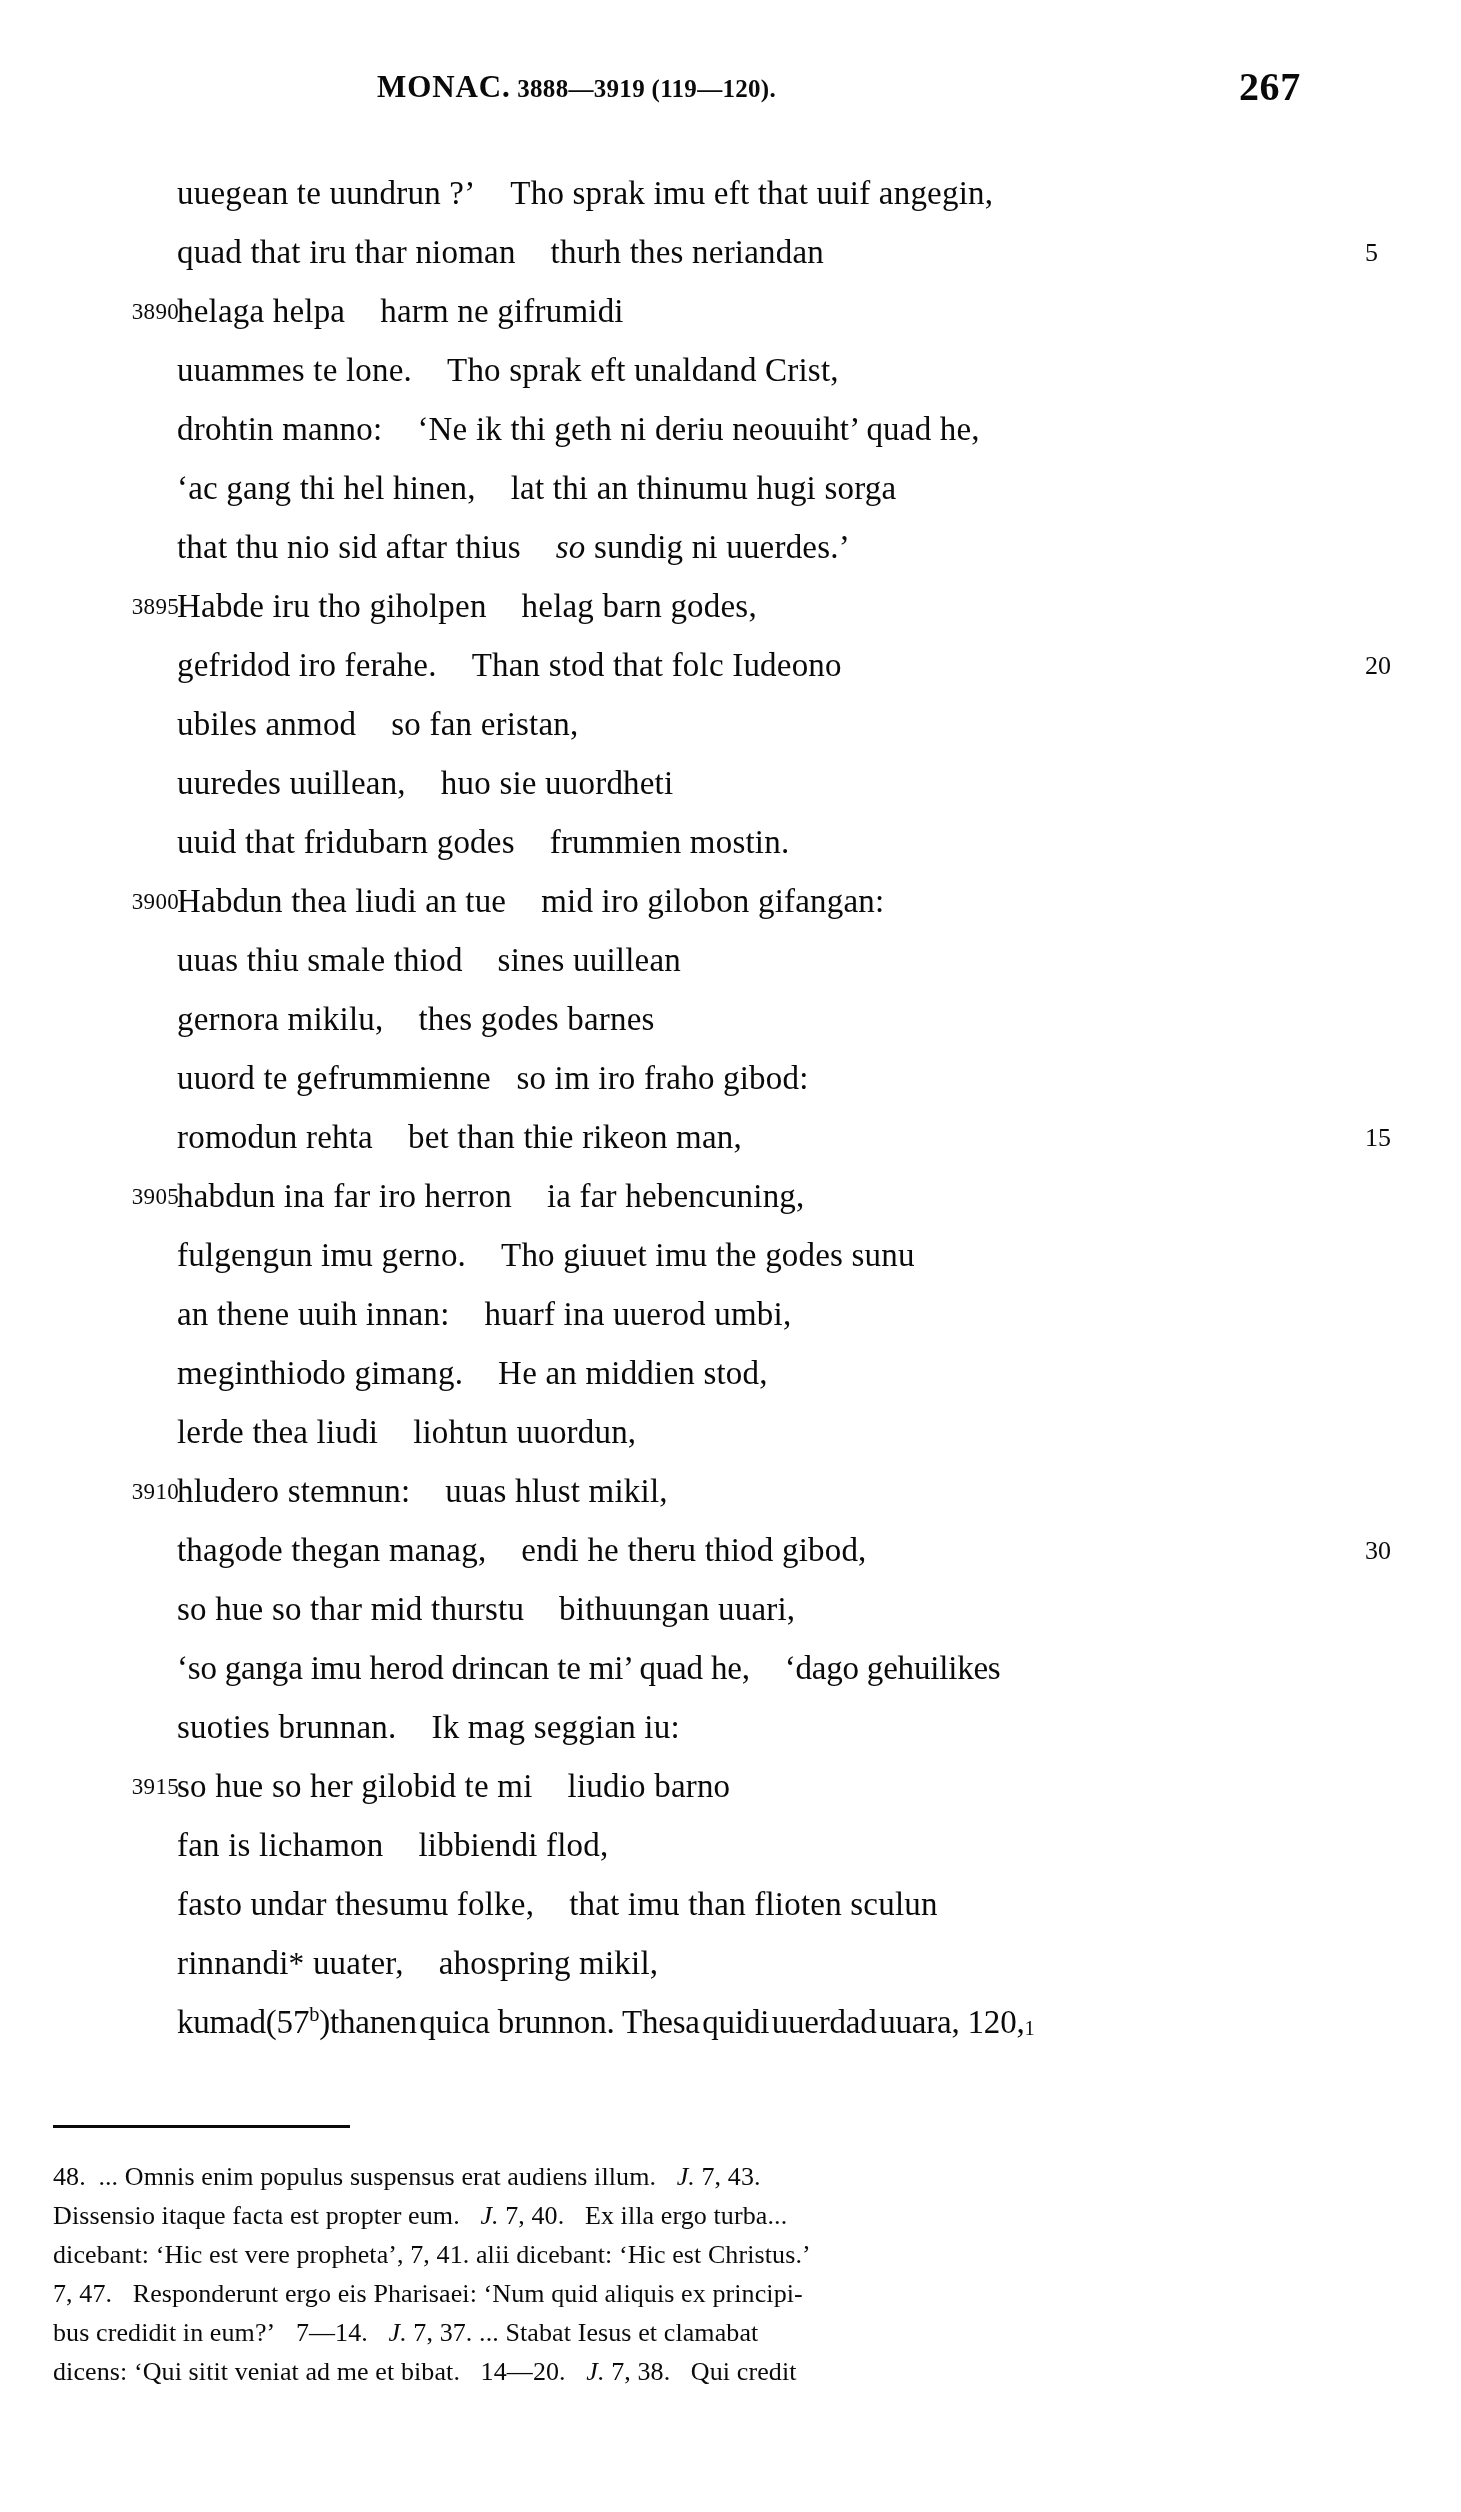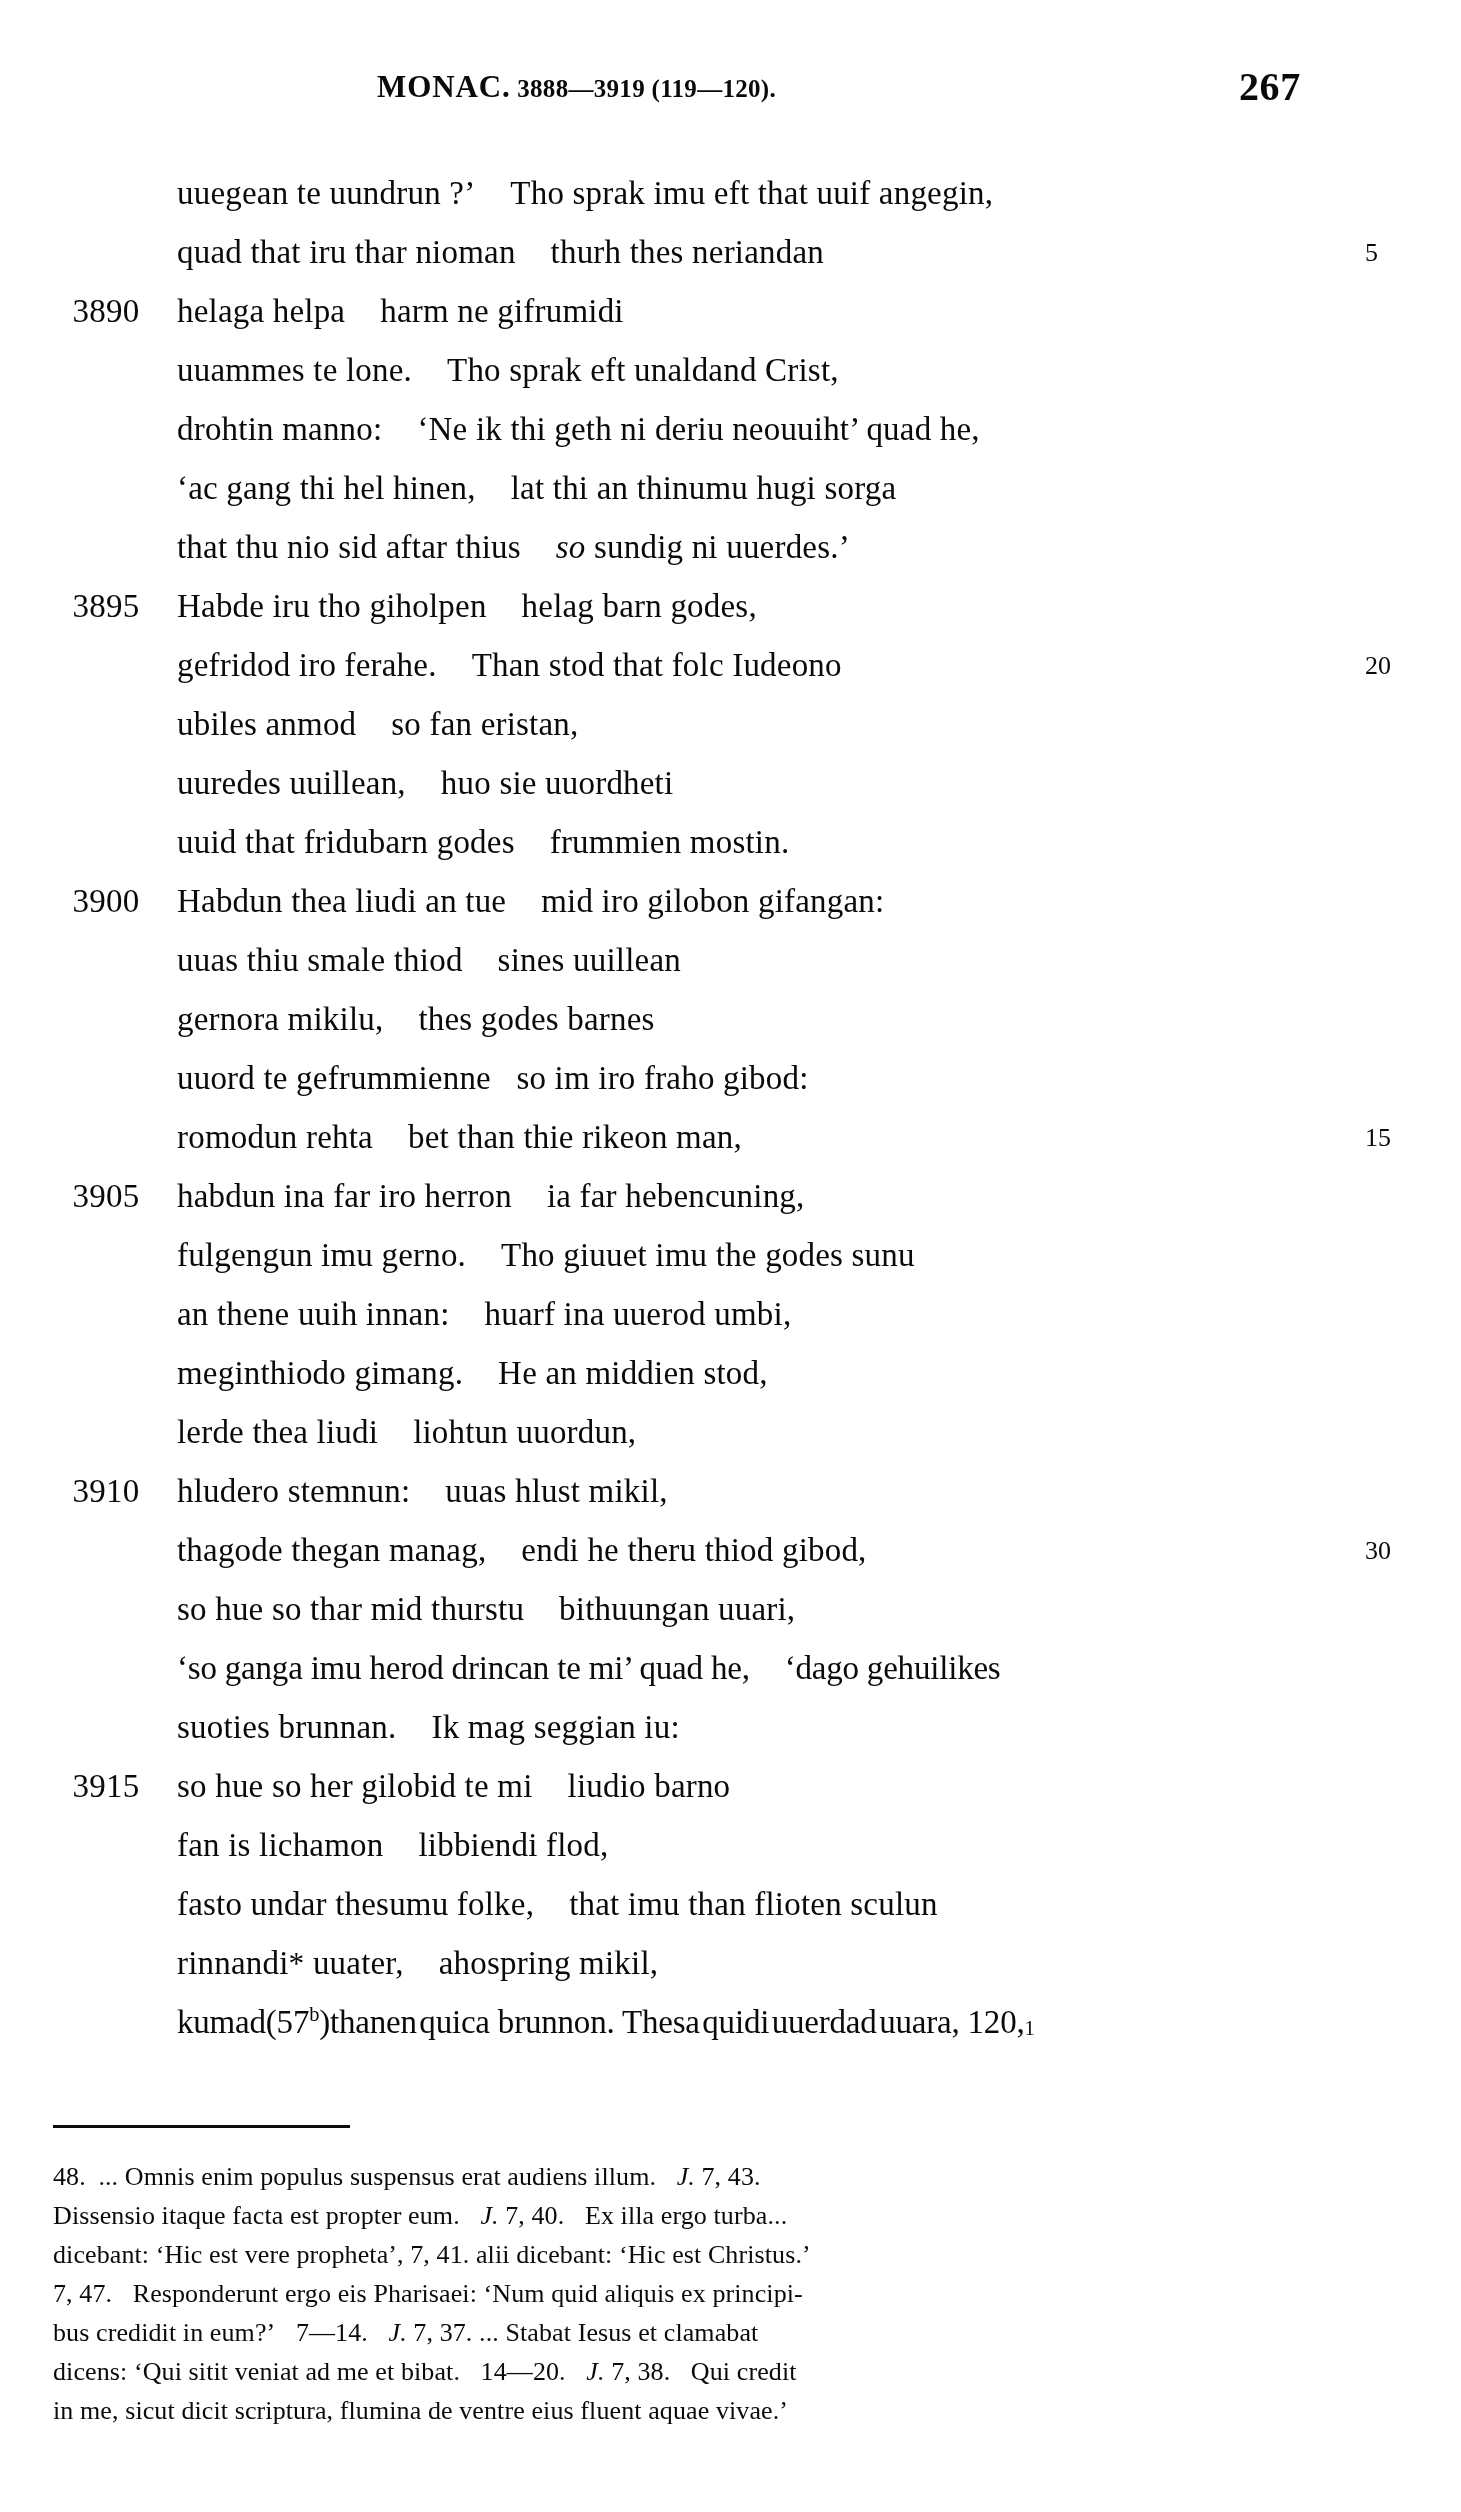--- a/index.html
+++ b/index.html
@@ -65,25 +65,25 @@
   }
   .vline {
     position: relative;
     height: 59px;
     line-height: 59px;
     white-space: nowrap;
     font-size: 33px;
   }
   .vnum {
     position: absolute;
-    left: 46px;
+    left: 59px;
     top: 0;
     width: 120px;
-    text-align: center;
-    font-size: 33px;
+    text-align: right;
+    font-size: 23px;
     letter-spacing: 0.3px;
   }
   .vtext {
     position: absolute;
     left: 177px;
     top: 0;
     font-size: 33px;
     letter-spacing: 0.2px;
   }
   .vtext.tight { letter-spacing: -0.2px; }
@@ -291,17 +291,16 @@
 
   <div class="fn-rule"></div>
 
   <div class="apparatus">
     <div class="fnline"><span>48.</span><span class="sp"></span>... Omnis enim populus suspensus erat audiens illum.<span class="sp2"></span><span class="ital">J.</span> 7, 43.</div>
     <div class="fnline">Dissensio itaque facta est propter eum.<span class="sp2"></span><span class="ital">J.</span> 7, 40.<span class="sp2"></span>Ex illa ergo turba...</div>
     <div class="fnline">dicebant: ‘Hic est vere propheta’, 7, 41. alii dicebant: ‘Hic est Christus.’</div>
     <div class="fnline">7, 47.<span class="sp2"></span>Responderunt ergo eis Pharisaei: ‘Num quid aliquis ex principi-</div>
     <div class="fnline">bus credidit in eum?’<span class="sp2"></span>7—14.<span class="sp2"></span><span class="ital">J.</span> 7, 37. ... Stabat Iesus et clamabat</div>
     <div class="fnline">dicens: ‘Qui sitit veniat ad me et bibat.<span class="sp2"></span>14—20.<span class="sp2"></span><span class="ital">J.</span> 7, 38.<span class="sp2"></span>Qui credit</div>
-    <div class="fnline">in me, sicut dicit scriptura, flumina de ventre eius fluent aquae vivae.’</div>
   </div>
 
 </div>
 
 
 </body></html>

